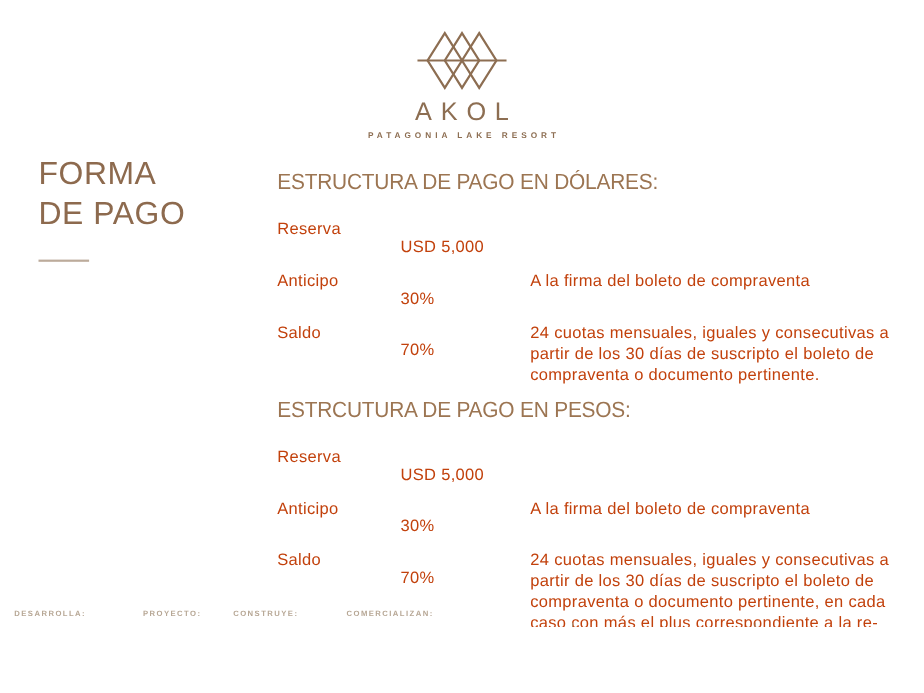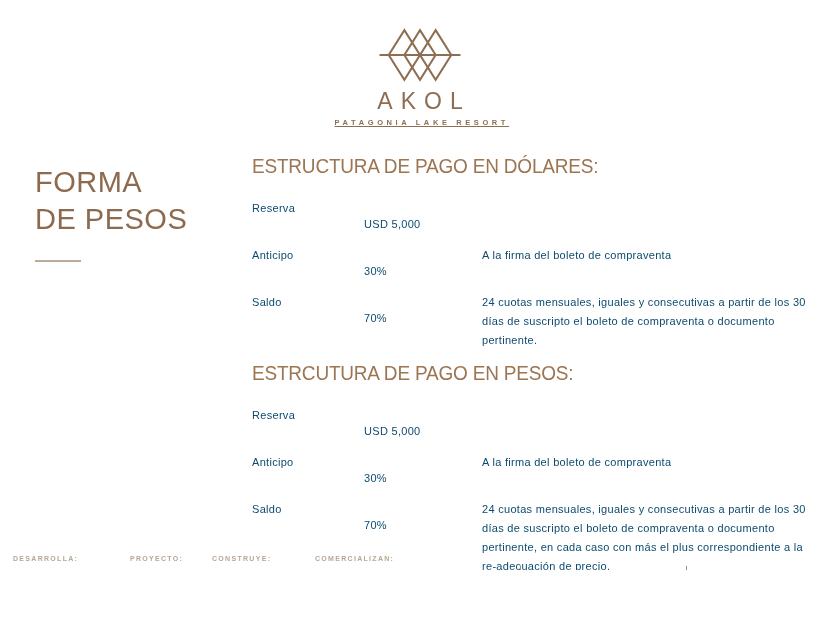--- a/index.html
+++ b/index.html
@@ -12,38 +12,38 @@
 
   
   .brand { position:absolute; top:26px; left:0; width:100%; text-align:center; }
   .brand .mark { display:block; margin:0 auto; }
   .brand .wordmark {
     margin-top:4px; font-size:23px; letter-spacing:8px; padding-left:8px;
     color:#8d6e52; font-weight:400;
   }
   .brand .tagline {
     margin-top:3px; font-size:7.5px; letter-spacing:3.6px; padding-left:3.6px;
-    color:#8d6e52; font-weight:bold;text-decoration:underline;
+    color:#8d6e52; font-weight:bold;
   }
 
   
-  .page-title { position:absolute; left:35px; top:164px; color:#8d6a4e; }
+  .page-title { position:absolute; left:35px; top:140px; color:#8d6a4e; }
   .page-title .t-line { font-size:29px; line-height:37px; letter-spacing:0.5px; font-weight:400; }
   .page-title .t-rule { margin-top:22px; width:46px; height:2px; background:#bcab9b; }
 
   
   .content { position:absolute; left:252px; top:155px; width:570px; }
   .sec-heading {
     font-size:19px; color:#9c7552; letter-spacing:-0.2px;
     font-weight:400; margin-bottom:22px;
     transform:scaleY(1.05); transform-origin:left top;
   }
   .sec { margin-bottom:2px; }
   .sec + .sec { margin-top:6px; }
-  .pay-row { display:flex; margin-bottom:12px; color:#0c4a6e; font-size:11px; line-height:19px; }
+  .pay-row { display:flex; margin-bottom:12px; color:#c2410c; font-size:15px; line-height:19px; }
   .pay-row .c1 { width:112px; flex:none; letter-spacing:0.3px; }
   .pay-row .c2 { width:118px; flex:none; letter-spacing:0.3px;margin-top:16px; }
   .pay-row .c3 { width:336px; flex:none; letter-spacing:0.3px; }
 
   
   .f-label { font-size:7px; letter-spacing:1.3px; color:#b7a795; font-weight:bold; white-space:nowrap; }
   .f-block { position:absolute; top:555px; }
   .f-desarrolla { left:13px; }
   .f-desarrolla .f-name { margin-top:13px; font-size:13px; font-weight:bold; color:#1d4ed8; letter-spacing:0.2px; }
   .f-proyecto { left:130px; }
@@ -81,21 +81,21 @@
         <path d="M67,4 L84,31 L67,58 L50,31 Z"></path>
         <path d="M6,31 L94,31"></path>
       </g>
     </svg>
     <div class="wordmark">AKOL</div>
     <div class="tagline">PATAGONIA LAKE RESORT</div>
   </div>
 
   <div class="page-title">
     <div class="t-line">FORMA</div>
-    <div class="t-line">DE PESOS</div>
+    <div class="t-line">DE PAGO</div>
     <div class="t-rule"></div>
   </div>
 
   <div class="content">
 
     <div class="sec">
       <div class="sec-heading">ESTRUCTURA DE PAGO EN DÓLARES:</div>
 
       <div class="pay-row">
         <div class="c1">Reserva</div>

